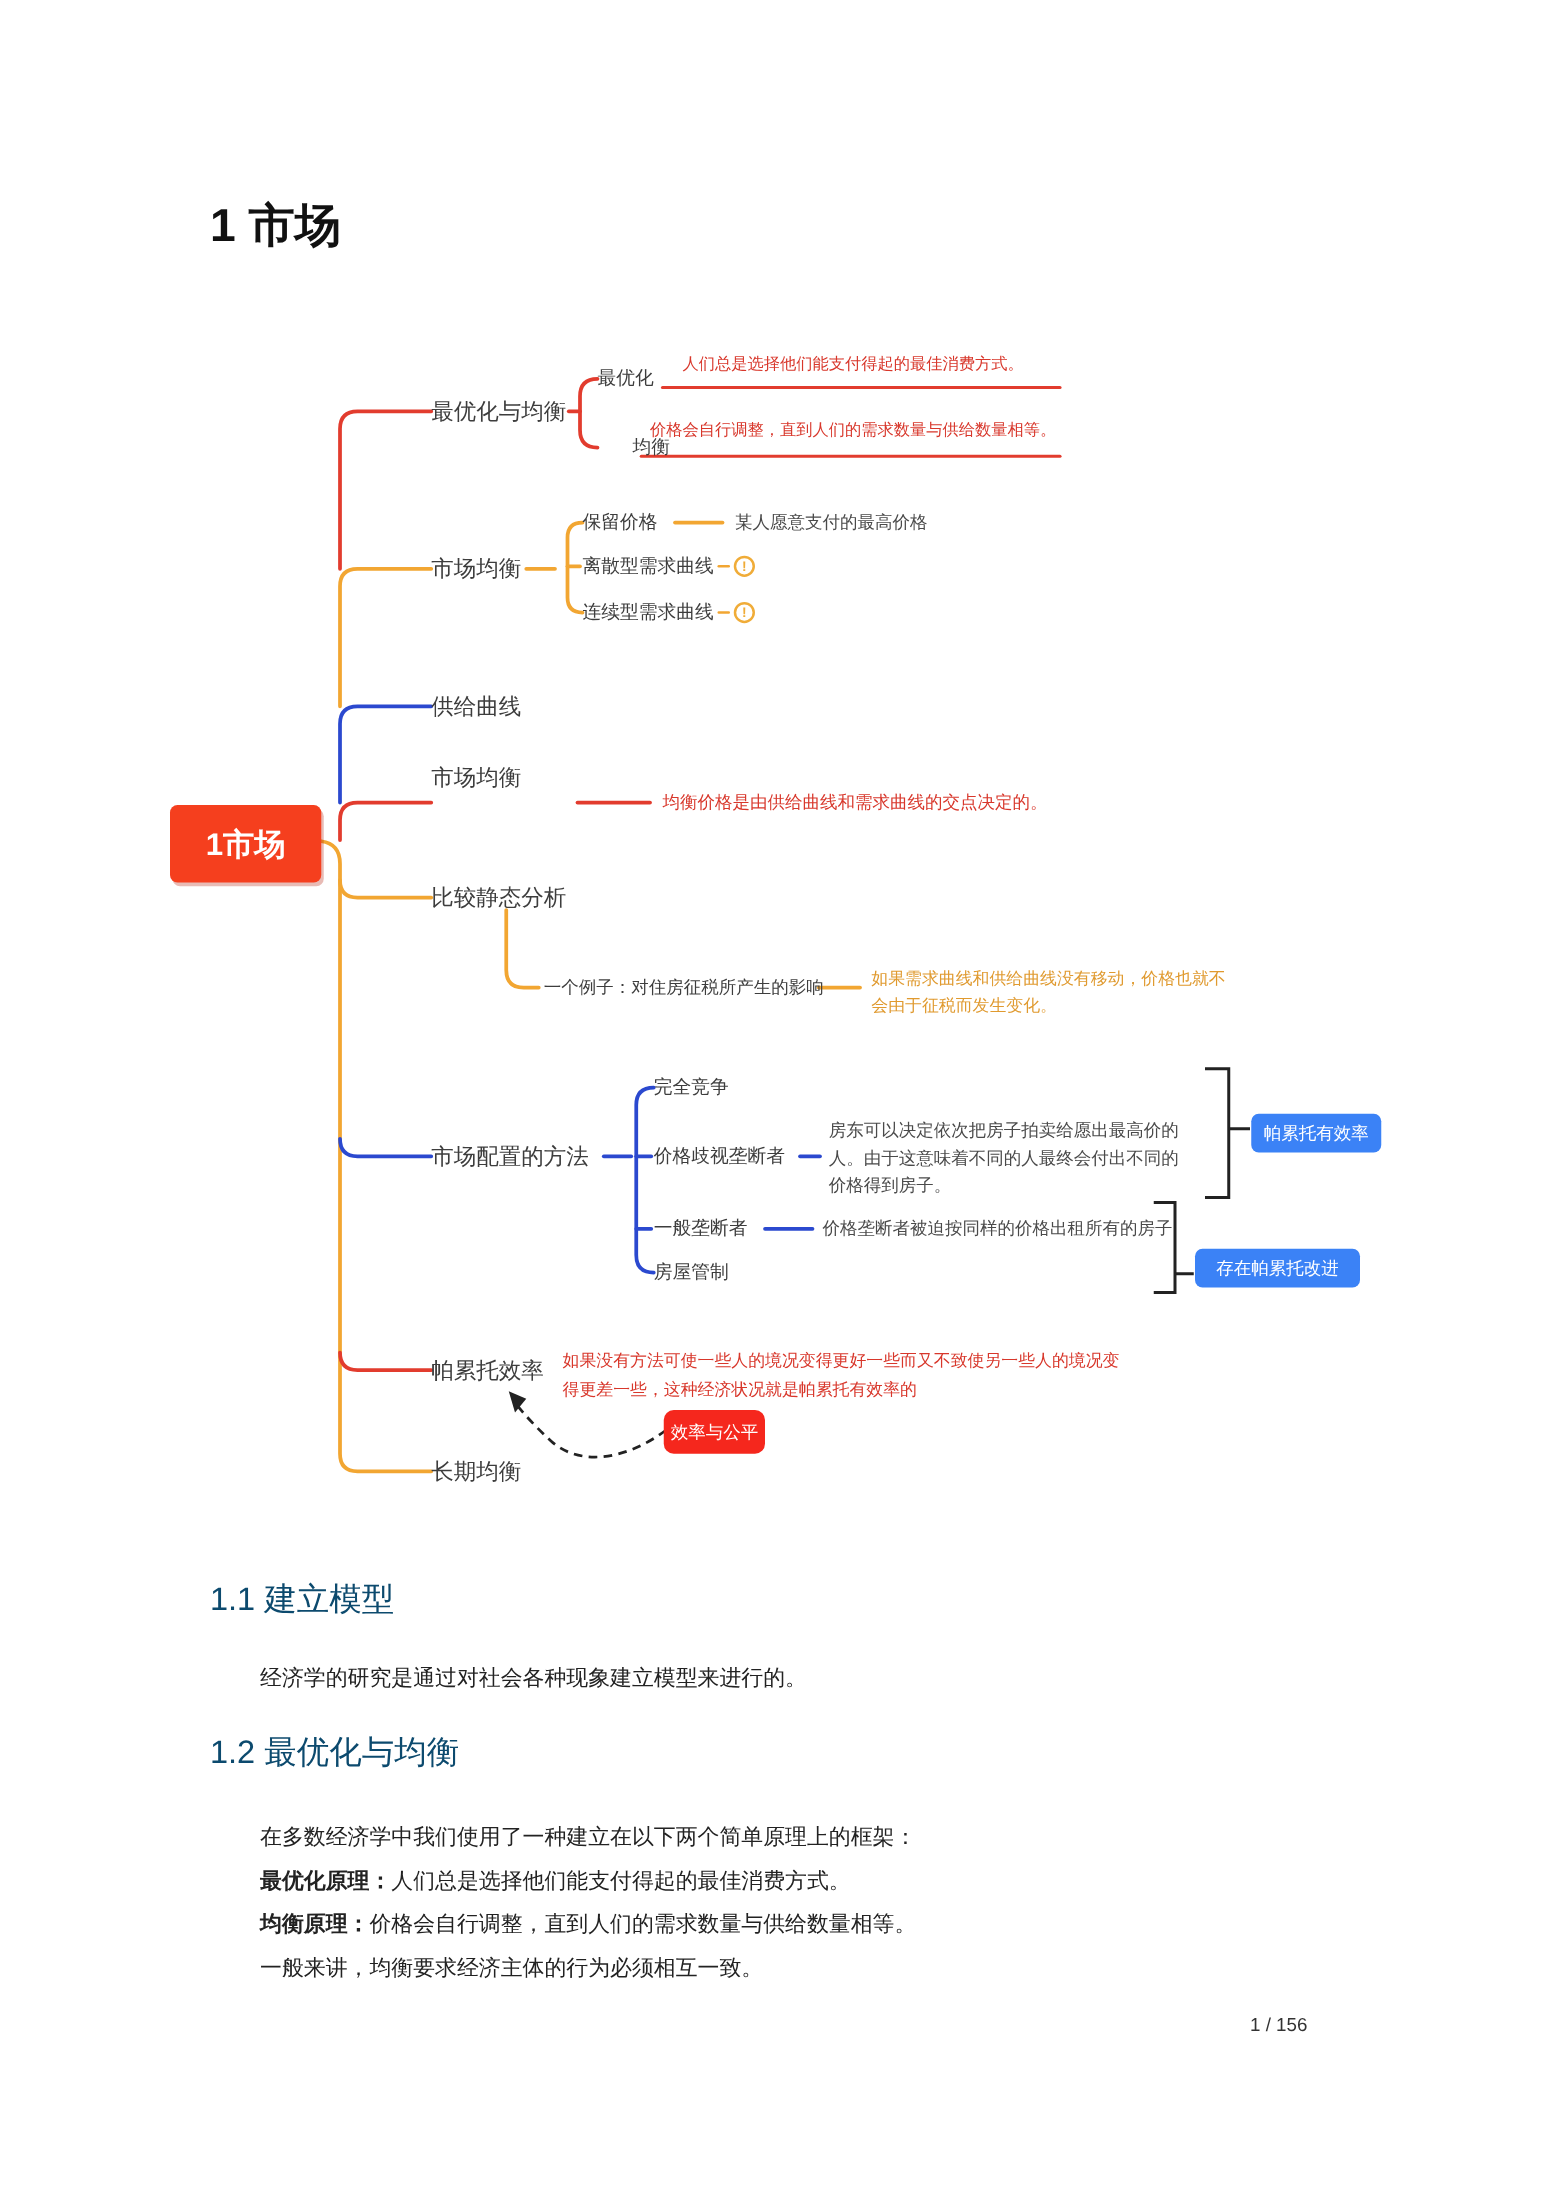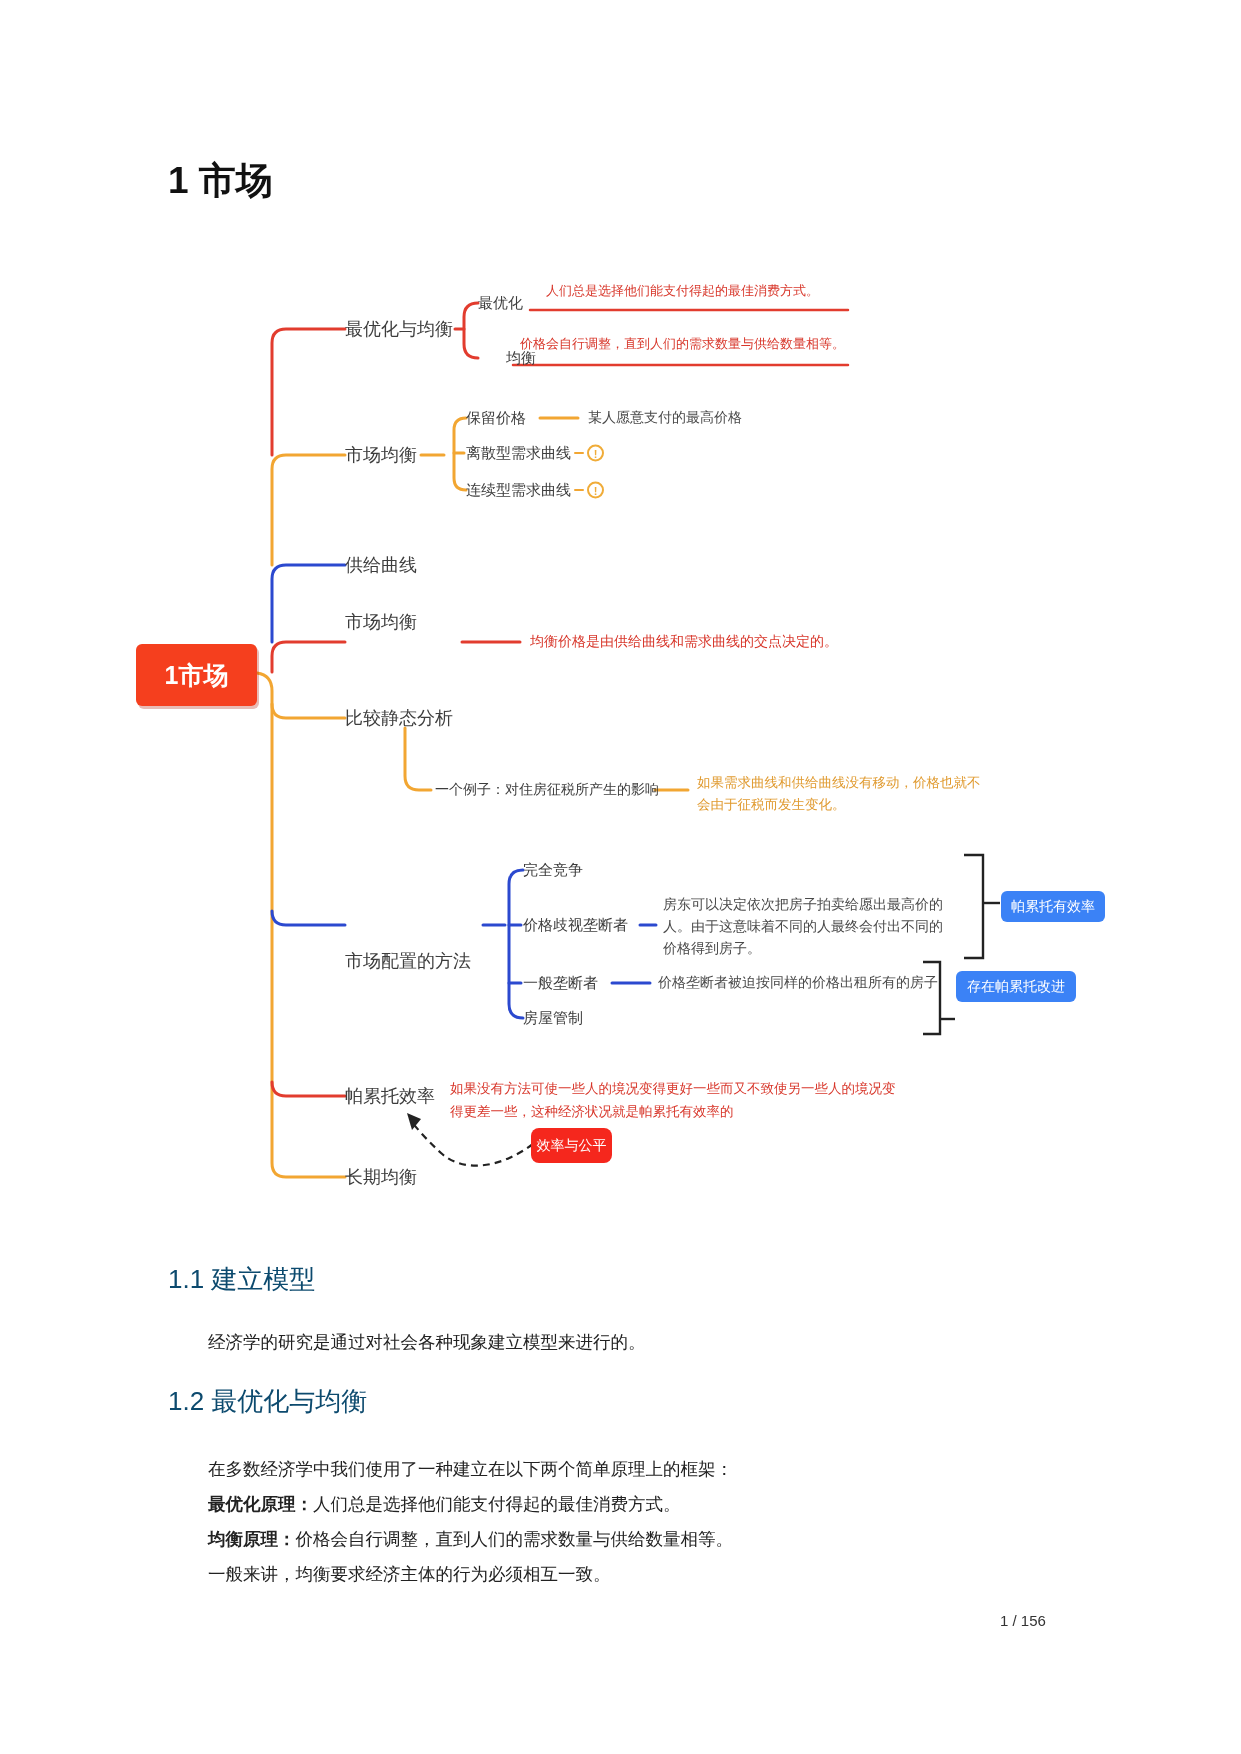--- a/index.html
+++ b/index.html
@@ -85,21 +85,21 @@
 
   <div class="abs h1" style="left:168px;top:156px;">1 市场</div>
 
   <div class="root-node">1市场</div>
 
   <div class="abs cv main-label" style="left:345px;top:329px;">最优化与均衡</div>
   <div class="abs cv main-label" style="left:345px;top:455px;">市场均衡</div>
   <div class="abs cv main-label" style="left:345px;top:565px;">供给曲线</div>
   <div class="abs cv main-label" style="left:345px;top:622px;">市场均衡</div>
   <div class="abs cv main-label" style="left:345px;top:718px;">比较静态分析</div>
-  <div class="abs cv main-label" style="left:345px;top:925px;margin-top:36px;">市场配置的方法</div>
+  <div class="abs cv main-label" style="left:345px;top:925px;">市场配置的方法</div>
   <div class="abs cv main-label" style="left:345px;top:1096px;">帕累托效率</div>
   <div class="abs cv main-label" style="left:345px;top:1177px;">长期均衡</div>
 
   <div class="abs cv sub-label" style="left:478px;top:303px;">最优化</div>
   <div class="abs cv note-red" style="left:546px;top:291px;font-size:13px;">人们总是选择他们能支付得起的最佳消费方式。</div>
   <div class="abs cv sub-label" style="left:478px;top:358px;margin-left:28px;">均衡</div>
   <div class="abs cv note-red" style="left:520px;top:344px;font-size:13px;">价格会自行调整，直到人们的需求数量与供给数量相等。</div>
 
   <div class="abs cv sub-label" style="left:466px;top:418px;">保留价格</div>
   <div class="abs cv note-dark" style="left:588px;top:418px;font-size:14px;">某人愿意支付的最高价格</div>
@@ -114,21 +114,21 @@
   <div class="abs note-yellow" style="left:697px;top:772px;width:292px;font-size:13.5px;line-height:22px;">如果需求曲线和供给曲线没有移动，价格也就不会由于征税而发生变化。</div>
 
   <div class="abs cv sub-label" style="left:523px;top:870px;">完全竞争</div>
   <div class="abs cv sub-label" style="left:523px;top:925px;">价格歧视垄断者</div>
   <div class="abs note-dark" style="left:663px;top:893px;width:288px;font-size:14px;line-height:22px;">房东可以决定依次把房子拍卖给愿出最高价的人。由于这意味着不同的人最终会付出不同的价格得到房子。</div>
   <div class="abs cv sub-label" style="left:523px;top:983px;">一般垄断者</div>
   <div class="abs cv note-dark" style="left:658px;top:983px;font-size:14px;">价格垄断者被迫按同样的价格出租所有的房子</div>
   <div class="abs cv sub-label" style="left:523px;top:1018px;">房屋管制</div>
 
   <div class="callout callout-blue" style="left:1001px;top:891px;width:104px;height:31px;">帕累托有效率</div>
-  <div class="callout callout-blue" style="left:956px;top:971px;width:120px;height:31px;">存在帕累托改进</div>
+  <div class="callout callout-blue" style="left:956px;top:999px;width:132px;height:31px;">存在帕累托改进</div>
 
   <div class="abs note-red" style="left:450px;top:1077px;width:455px;font-size:13.5px;line-height:23px;">如果没有方法可使一些人的境况变得更好一些而又不致使另一些人的境况变得更差一些，这种经济状况就是帕累托有效率的</div>
   <div class="callout callout-red" style="left:531px;top:1128px;width:81px;height:35px;">效率与公平</div>
 
   <div class="abs h2" style="left:168px;top:1262px;">1.1 建立模型</div>
   <div class="abs body-text" style="left:208px;top:1330px;">经济学的研究是通过对社会各种现象建立模型来进行的。</div>
 
   <div class="abs h2" style="left:168px;top:1384px;">1.2 最优化与均衡</div>
   <div class="abs" style="left:208px;top:1452px;">
     <div class="body-text p2-line">

